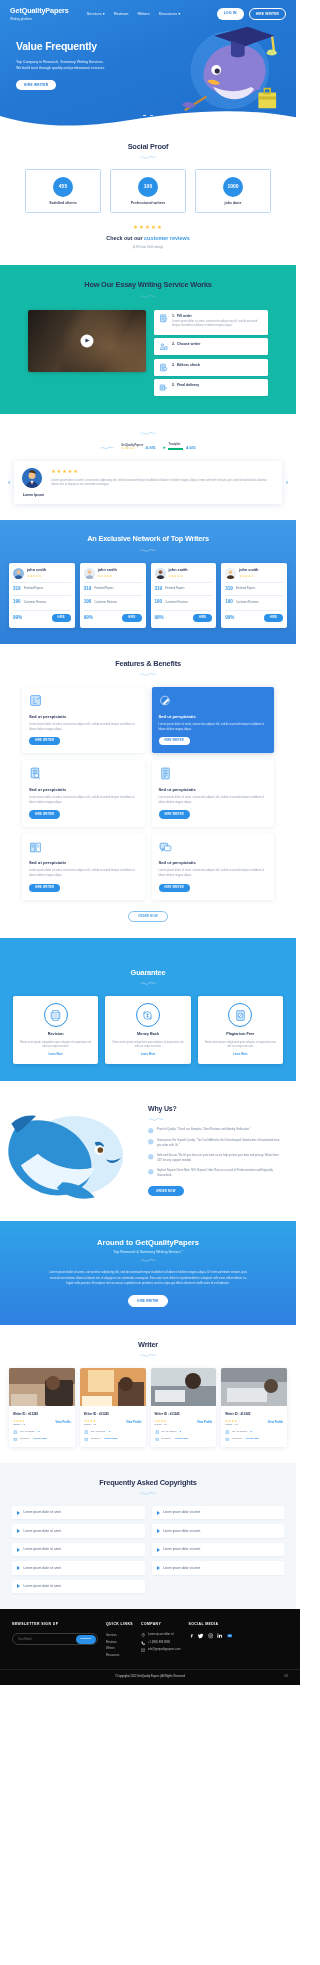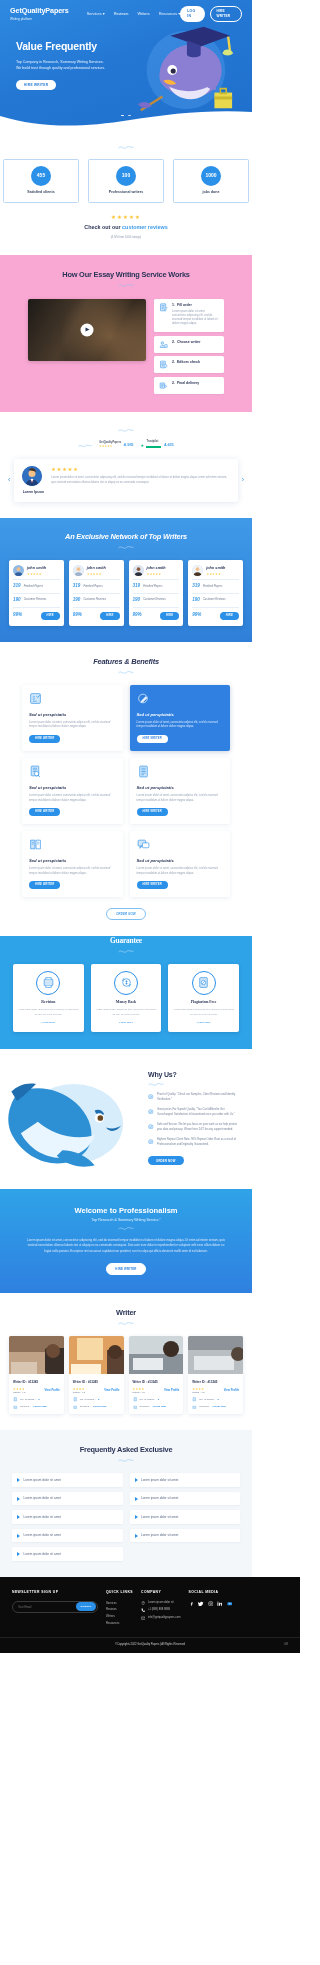--- a/index.html
+++ b/index.html
@@ -2,21 +2,21 @@
 <html><head>
 <meta charset="utf-8">
 <style>
   * { box-sizing: border-box; margin:0; padding:0; }
   body {
     width:300px; height:1965px; overflow:hidden;
     font-family:"Liberation Sans", sans-serif;
     background:#fff; color:#2b3a55;
     font-size:4px; line-height:1.45;
   }
-  .sec { position:relative; width:252px; }
+  .sec { position:relative; width:296px; }
 
   
   .hero { height:128px; background:linear-gradient(160deg,#2f8ae0 0%,#2478d4 45%,#1f6fcc 100%); overflow:hidden; }
   .hero-wave { position:absolute; left:0; bottom:0; width:300px; height:26px; }
   .nav { display:flex; align-items:center; padding:6px 10px 0 10px; position:relative; z-index:5;}
   .brand { color:#fff; }
   .brand .bname { font-size:7.2px; font-weight:bold; letter-spacing:-.1px;}
   .brand .bsub { font-size:3.2px; opacity:.85; margin-top:1px;}
   .navlinks { display:flex; gap:9px; margin-left:18px; align-items:center;}
   .navlinks span { color:#fff; font-size:3.9px; opacity:.95; white-space:nowrap;}
@@ -41,21 +41,21 @@
   .stats { display:flex; gap:9px; justify-content:center; margin-top:10px;}
   .stat { width:76px; height:44px; border:.6px solid #bcd8f4; border-radius:1.5px; display:flex; flex-direction:column; align-items:center; justify-content:center; gap:4px; background:#fff;}
   .circ { width:20px; height:20px; border-radius:50%; background:#2b90e8; color:#fff; display:flex; align-items:center; justify-content:center; font-size:5px; font-weight:bold;}
   .stat .lbl { font-size:3.6px; font-weight:bold; color:#39455f;}
   .stars { text-align:center; margin-top:11px; color:#ffc22e; font-size:5.4px; letter-spacing:1.2px;}
   .checkline { text-align:center; font-size:5.4px; font-weight:bold; margin-top:3px; color:#2b3557;}
   .checkline b { color:#3c9ae8; font-weight:bold;}
   .ratetiny { text-align:center; font-size:2.8px; color:#8e99ad; margin-top:2.5px;}
 
   
-  .how { background:#f9a8d4; padding:15px 14px 18px; position:relative; overflow:hidden;}
+  .how { background:#14b8a6; padding:15px 14px 18px; position:relative; overflow:hidden;}
   .how-inner { display:flex; gap:8px; padding:0 14px; margin-top:12px;}
   .video { width:118px; height:62px; border-radius:2px; background:
       linear-gradient(120deg,#1d1a17 0%,#4a3b2c 40%,#2a221b 70%,#6b5238 100%);
       position:relative; box-shadow:0 1px 4px rgba(0,0,0,.18); overflow:hidden;}
   .video:after{content:"";position:absolute;inset:0;background:
       radial-gradient(circle at 70% 60%, rgba(255,190,120,.35), transparent 55%);}
   .play { position:absolute; left:50%; top:50%; transform:translate(-50%,-50%); width:13px; height:13px; border-radius:50%; background:#fff; display:flex; align-items:center; justify-content:center; z-index:3;}
   .play:after { content:""; border-left:4px solid #2b3557; border-top:2.6px solid transparent; border-bottom:2.6px solid transparent; margin-left:1.2px;}
   .steps { flex:1; display:flex; flex-direction:column; gap:3.5px;}
   .step { background:#fff; border-radius:1.6px; padding:4px 5px; display:flex; gap:4px; align-items:flex-start; box-shadow:0 .5px 1.5px rgba(40,80,140,.07);}
@@ -77,50 +77,50 @@
   .tp-boxes i{display:inline-block;width:2.6px;height:2.6px;background:#00b67a;margin-right:.4px;}
   .review-wrap{display:flex;align-items:center;justify-content:center;gap:4px;margin-top:9px;padding:0 8px;}
   .arrow{color:#3c9ae8;font-size:7px;font-weight:300;}
   .review{flex:1;background:#fff;border-radius:2px;box-shadow:0 1px 6px rgba(40,80,140,.14);padding:7px 8px;display:flex;gap:7px;}
   .avatar{width:20px;height:20px;border-radius:50%;background:#2f6fc0;flex:none;position:relative;overflow:hidden;}
   .rv-name{font-size:3.4px;font-weight:bold;color:#2b3557;text-align:center;margin-top:2.5px;width:22px;}
   .rv-stars{color:#ffc22e;font-size:5px;letter-spacing:1px;}
   .rv-text{font-size:2.7px;color:#97a2b5;line-height:1.75;margin-top:3px;}
 
   
-  .writers{background:linear-gradient(180deg,#3f9ae8 0%,#2f7fd8 100%);padding:14px 0 16px;position:relative;overflow:hidden;font-style:italic;}
+  .writers{background:linear-gradient(180deg,#3f9ae8 0%,#2f7fd8 100%);padding:14px 0 16px;position:relative;overflow:hidden;}
   .writers .h2{color:#fff;}
   .wcards{display:flex;gap:5px;padding:0 9px;margin-top:11px;}
   .wcard{flex:1;background:#fff;border-radius:2px;padding:5px 4px 6px;box-shadow:0 1px 4px rgba(20,50,90,.2);}
   .whead{display:flex;align-items:center;gap:3px;}
   .wav{width:11px;height:11px;border-radius:50%;flex:none;overflow:hidden;background:#cfe0f2;}
   .wname{font-size:3.8px;font-weight:bold;color:#2b3557;}
   .wstars{color:#ffc22e;font-size:2.8px;letter-spacing:.4px;}
   .wrow{display:flex;align-items:center;gap:3px;border-top:.4px solid #e6eef8;padding-top:3px;margin-top:3px;}
   .wnum{font-size:4.6px;font-weight:bold;color:#3c9ae8;}
   .wlbl{font-size:2.7px;color:#66748c;}
   .wbtn{background:#2b90e8;color:#fff;font-size:2.7px;font-weight:bold;border-radius:6px;padding:2px 6px;letter-spacing:.2px;}
   .wfoot{display:flex;align-items:center;justify-content:space-between;border-top:.4px solid #e6eef8;padding-top:3.5px;margin-top:3.5px;}
 
   
-  .features{padding:15px 8px 16px;background:#fff;font-style:italic;}
+  .features{padding:15px 8px 16px;background:#fff;}
   .fgrid{display:grid;grid-template-columns:1fr 1fr;gap:7px;padding:0 14px;margin-top:11px;}
   .fcard{background:#fff;border-radius:2px;box-shadow:0 1px 4px rgba(40,80,140,.1);padding:7px 7px 8px;}
   .fcard.blue{background:#2f80e0;box-shadow:0 1px 5px rgba(30,70,140,.25);}
   .fic{width:13px;height:13px;}
   .ftitle{font-size:4.2px;font-weight:bold;color:#2b3557;margin-top:5px;}
   .ftext{font-size:2.7px;color:#97a2b5;line-height:1.7;margin-top:3px;}
   .fbtn{display:inline-block;margin-top:5px;background:#2b90e8;color:#fff;font-size:2.6px;font-weight:bold;border-radius:6px;padding:2.2px 6px;letter-spacing:.2px;}
   .fcard.blue .ftitle,.fcard.blue .ftext{color:#fff;}
   .fcard.blue .ftext{color:#dbe9fb;}
   .fcard.blue .fbtn{background:#fff;color:#2f80e0;}
   .ordernow{display:block;width:40px;margin:11px auto 0;text-align:center;border:.6px solid #7fc0f2;color:#3c9ae8;font-size:2.8px;font-weight:bold;border-radius:7px;padding:2.6px 0;letter-spacing:.2px;}
 
   
-  .guar{background:#2fa3e8;padding:0 0 17px;position:relative;overflow:hidden;font-family:Liberation Serif, serif;}
+  .guar{background:#2fa3e8;padding:30px 0 17px;position:relative;overflow:hidden;}
   .guar .h2{color:#fff;}
   .gcards{display:flex;gap:7px;padding:0 13px;margin-top:11px;position:relative;z-index:3;}
   .gcard{flex:1;background:#fff;border-radius:2px;padding:7px 5px 7px;text-align:center;box-shadow:0 1px 4px rgba(10,60,110,.2);}
   .gcirc{width:24px;height:24px;border-radius:50%;border:1.2px solid #2b90e8;margin:0 auto;display:flex;align-items:center;justify-content:center;}
   .gtitle{font-size:3.8px;font-weight:bold;color:#2b3557;margin-top:5px;}
   .gtext{font-size:2.6px;color:#97a2b5;line-height:1.7;margin-top:3px;}
   .glink{font-size:2.7px;color:#3c9ae8;font-weight:bold;margin-top:3.5px;display:block;}
 
   
   .why{padding:16px 0 18px;background:#fff;display:flex;gap:6px;align-items:center;}
@@ -237,20 +237,21 @@
     <path d="M0 14c40 12 80 12 130 4s110-14 170-2v10H0z" fill="#fff"></path>
   </svg>
 
   <div class="dots">
     <i class="on"></i>
     <i></i>
   </div>
 </section>
 
 <section class="sec social">
+  <div class="h2">Social Proof</div>
   <svg class="squig" viewBox="0 0 32 8">
       <path d="M1 6c5-6 11 4 16-1s10 2 14-1" stroke="#7fc0f2" stroke-width="1" fill="none"></path>
     </svg>
   <div class="stats">
     <div class="stat">
       <div class="circ">455</div>
       <div class="lbl">Satisfied clients</div>
     </div>
     <div class="stat">
       <div class="circ">100</div>
@@ -645,21 +646,21 @@
             <path d="M7.5 12.5l3 3 6-6.5" stroke="#2b90e8" stroke-width="1.8" fill="none"></path>
           </svg>
         <p>Highest Repeat Client Rate. 90% Repeat Order Rate as a result of Professionalism andOriginality Guaranteed.</p>
       </div>
     </div>
     <div class="why-cta">ORDER NOW</div>
   </div>
 </section>
 
 <section class="sec welcome">
-  <h2>Welcome to Professionalism</h2>
+  <h2>Around to GetQualityPapers</h2>
   <div class="wsub">Top Research &amp; Summary Writing Service."</div>
   <svg class="squig" viewBox="0 0 32 8">
       <path d="M1 6c5-6 11 4 16-1s10 2 14-1" stroke="#cfe6fa" stroke-width="1" fill="none"></path>
     </svg>
   <p>Lorem ipsum dolor sit amet, consectetur adipiscing elit, sed do eiusmod tempor incididunt ut labore et dolore magna aliqua. Ut enim ad minim veniam, quis nostrud exercitation ullamco laboris nisi ut aliquip ex ea commodo consequat. Duis aute irure dolor in reprehenderit in voluptate velit esse cillum dolore eu fugiat nulla pariatur. Excepteur sint occaecat cupidatat non proident, sunt in culpa qui officia deserunt mollit anim id est laborum.</p>
   <div class="wel-cta">HIRE WRITER</div>
 </section>
 
 <section class="sec samples">
   <div class="h2">Writer</div>
@@ -794,21 +795,21 @@
             </svg>
             <span>Sources :</span>
             <b>Lorem Ipsu</b>
           </div>
       </div>
     </div>
   </div>
 </section>
 
 <section class="sec faq">
-  <div class="h2">Frequently Asked Exclusive</div>
+  <div class="h2">Frequently Asked Copyrights</div>
   <svg class="squig" viewBox="0 0 32 8">
       <path d="M1 6c5-6 11 4 16-1s10 2 14-1" stroke="#7fc0f2" stroke-width="1" fill="none"></path>
     </svg>
   <div class="fqgrid">
     <div class="fq">
         <span class="fqtri"></span>
         <span>Lorem ipsum dolor sit amet</span>
       </div>
     <div class="fq">
         <span class="fqtri"></span>

